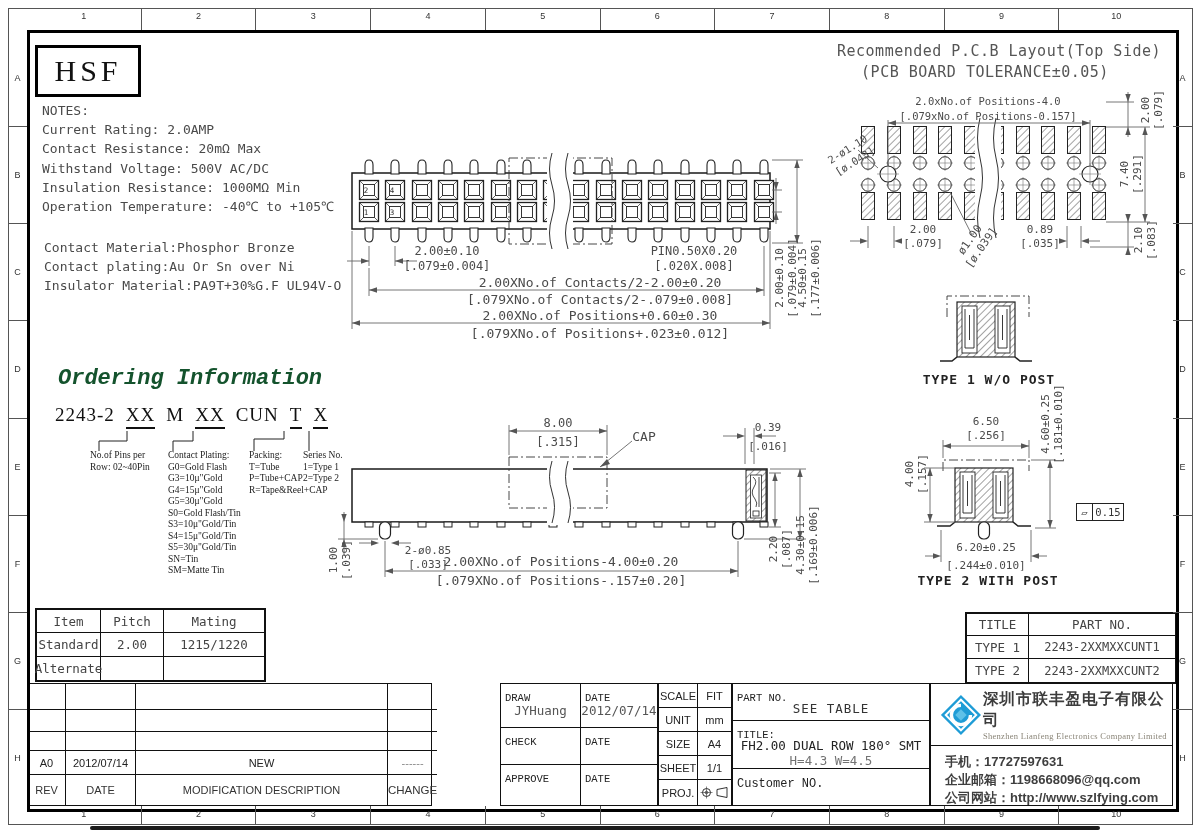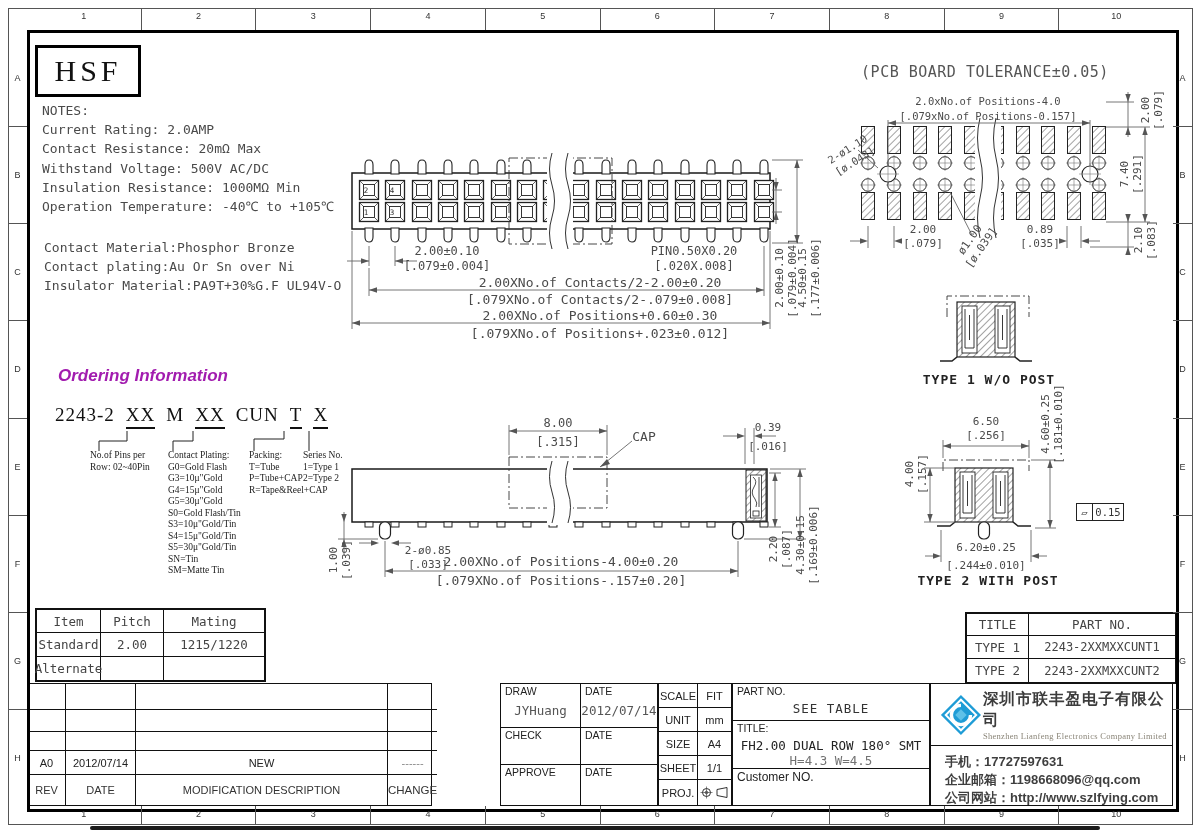--- a/index.html
+++ b/index.html
@@ -22,38 +22,38 @@
      white-space:nowrap;text-align:center;line-height:13px}
   .d13{font-size:13px}.d11{font-size:11px}.d10{font-size:10.5px}
   .bold-lbl{font-weight:bold;color:#222;font-size:13px;letter-spacing:1px}
   
   .notes{position:absolute;font-size:13px;line-height:19.2px;color:#4a4a4a;white-space:pre}
   .hsf-box{position:absolute;left:35px;top:45px;width:100px;height:46px;border:3px solid #000;
            display:flex;align-items:center;justify-content:center;
            font-family:"Liberation Serif",serif;font-size:30px;letter-spacing:4px;color:#111}
   .pcb-title{position:absolute;transform:translateX(-50%);font-size:15px;color:#555;white-space:nowrap;letter-spacing:.5px}
   
-  .ord-title{position:absolute;font-family:Liberation Sans, sans-serif;font-style:italic;font-weight:bold;
-             font-size:17px;color:#a21caf}
+  .ord-title{position:absolute;font-family:Liberation Mono, monospace;font-style:italic;font-weight:bold;
+             font-size:22px;color:#14532d}
   .code-row{position:absolute;display:flex;gap:11px;font-family:"Liberation Serif",serif;
             font-size:19px;color:#111;letter-spacing:1px}
   .code-row .u{border-bottom:2px solid #111;padding-bottom:1px}
   .legend{position:absolute;font-family:"Liberation Serif",serif;font-size:9.5px;line-height:11.5px;color:#222;white-space:pre}
   
   .tbl{position:absolute;border:2px solid #111;display:grid;background:#fff}
   .tbl .tc{border-right:1.2px solid #111;border-bottom:1.2px solid #111;display:flex;
            align-items:center;justify-content:center;font-size:12.5px;color:#444}
   .tbl .lr{border-right:none}.tbl .lb{border-bottom:none}
   
   .blk{position:absolute;border:1.5px solid #111;display:grid;background:#fff;box-sizing:border-box}
   .blk .c{border-right:1.3px solid #111;border-bottom:1.3px solid #111;position:relative;
           display:flex;align-items:center;justify-content:center;
           font-family:"Liberation Sans",sans-serif;font-size:11px;color:#222;box-sizing:border-box}
   .blk .lr{border-right:none}.blk .lb{border-bottom:none}
-  .lab{position:absolute;left:4px;top:1px;font-family:Liberation Sans, sans-serif;font-size:10.5px;color:#222}
+  .lab{position:absolute;left:4px;top:8px;font-family:Liberation Mono, monospace;font-size:10.5px;color:#222}
   .val{font-family:"DejaVu Sans Mono",monospace;color:#555;font-size:12.5px}
   .flat-box{position:absolute;left:1076px;top:503px;width:46px;height:16px;border:1.2px solid #222;
             display:flex;background:#fff}
   .flat-box .fc{display:flex;align-items:center;justify-content:center;font-size:10.5px;color:#333}
   .company-top{display:flex;align-items:center;gap:0;padding-left:8px}
   .cn-name{font-family:"Liberation Sans",sans-serif;font-weight:bold;font-size:15.5px;color:#3c3c3c;letter-spacing:1px}
   .en-name{font-family:"Liberation Serif",serif;font-size:8.5px;color:#8a8578;letter-spacing:.3px}
   .contact{font-family:"Liberation Sans",sans-serif;font-weight:bold;font-size:13px;color:#3f3f3f;line-height:18px;padding:7px 0 0 14px}
   .scan-bar{position:absolute;left:90px;top:826px;width:1010px;height:4px;background:#1b1b1b;border-radius:2px}
   svg{display:block}
@@ -111,20 +111,21 @@
         </g>
     </defs>
   </svg>
 
   <div class="hsf-box">
       <span>HSF</span>
     </div>
   <div class="notes" style="left:42px;top:101px"><div>NOTES:</div><div>Current Rating: 2.0AMP</div><div>Contact Resistance: 20mΩ Max</div><div>Withstand Voltage: 500V AC/DC</div><div>Insulation Resistance: 1000MΩ Min</div><div>Operation Temperature: -40℃ to +105℃</div></div>
   <div class="notes" style="left:44px;top:238px"><div>Contact Material:Phosphor Bronze</div><div>Contact plating:Au Or Sn over Ni</div><div>Insulator Material:PA9T+30%G.F UL94V-O</div></div>
 
+  <div class="pcb-title" style="left:999px;top:42px">Recommended P.C.B Layout(Top Side)</div>
   <div class="pcb-title" style="left:985px;top:63px">(PCB BOARD TOLERANCE±0.05)</div>
 
   <svg class="abs" style="left:850px;top:88px" width="325" height="172" viewBox="850 88 325 172">
     <g>
       <use href="#pad" x="868" y="140"></use>
         <use href="#pad" x="894" y="140"></use>
         <use href="#pad" x="920" y="140"></use>
         <use href="#pad" x="945" y="140"></use>
         <use href="#pad" x="971" y="140"></use>
         <use href="#pad" x="997" y="140"></use>

